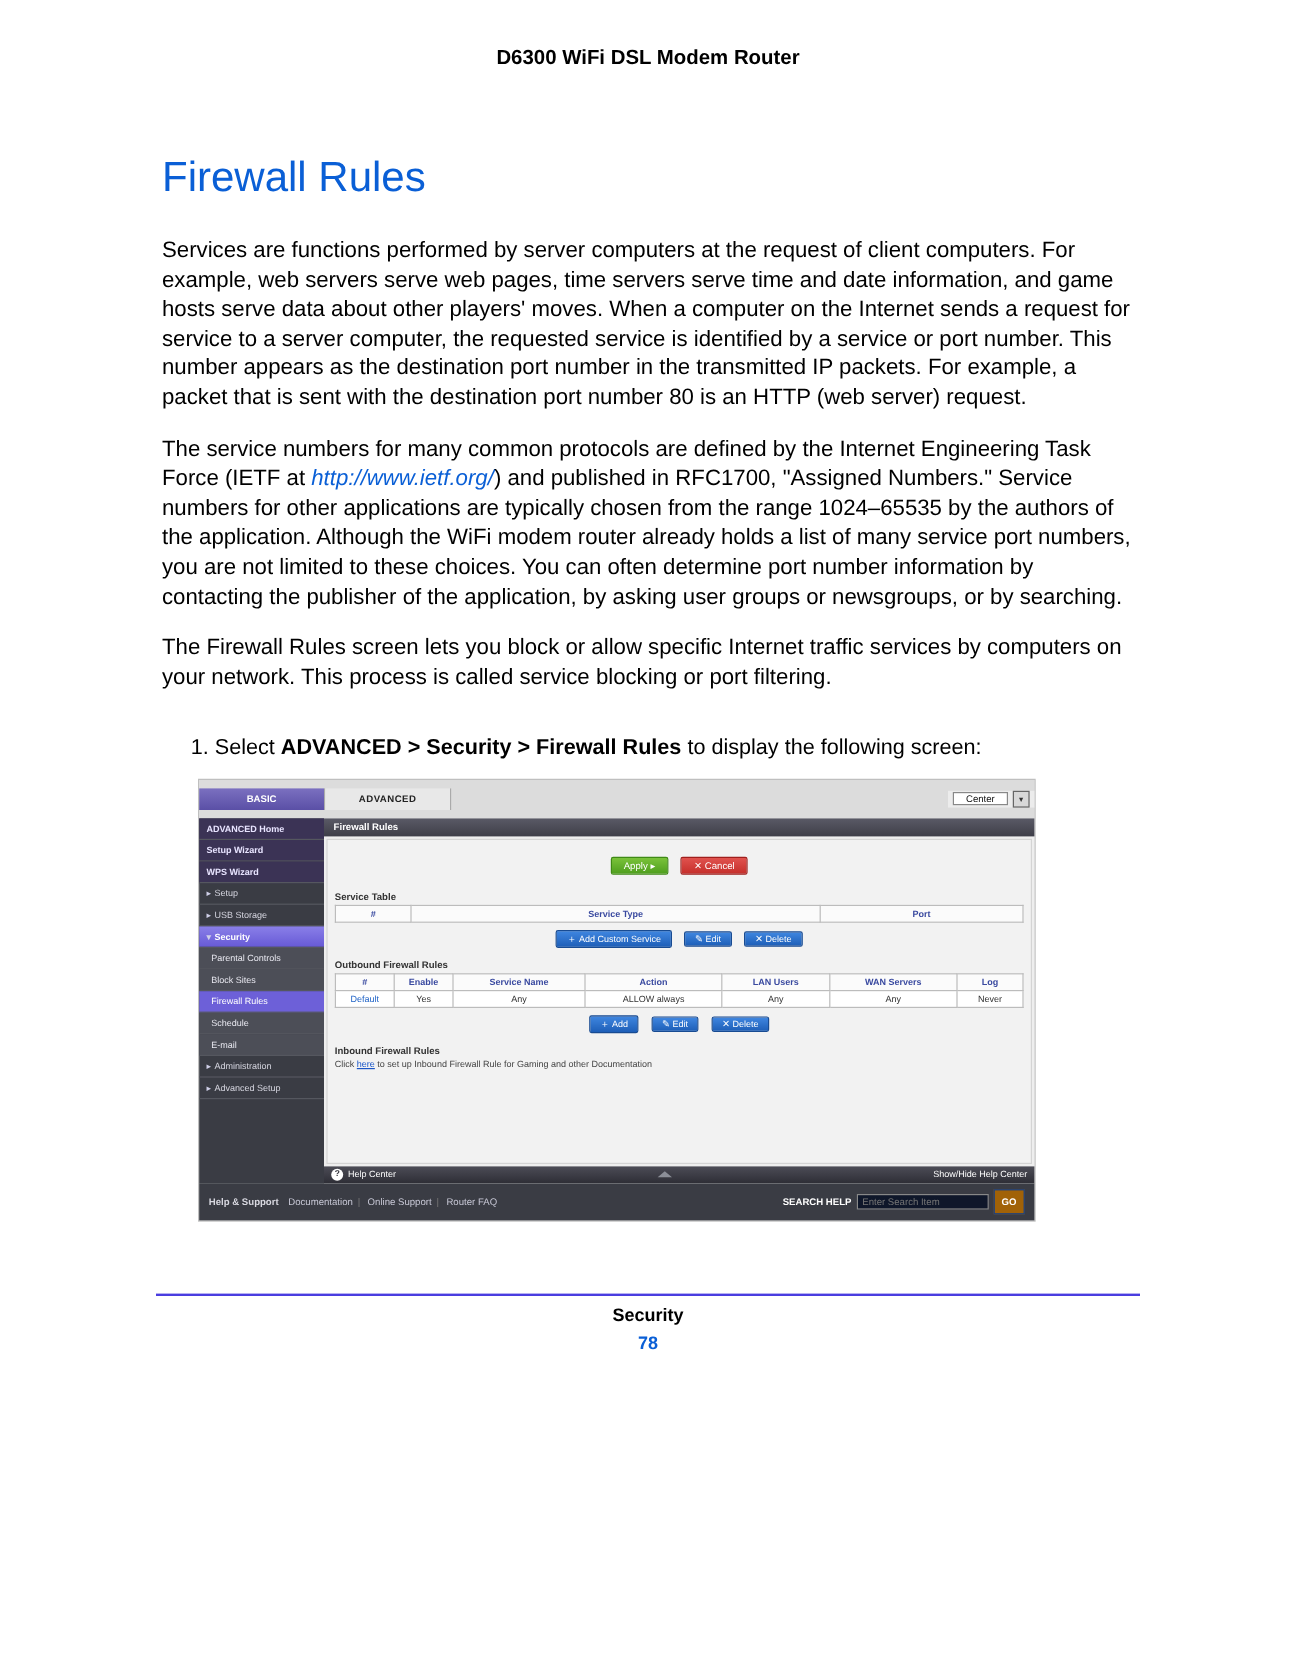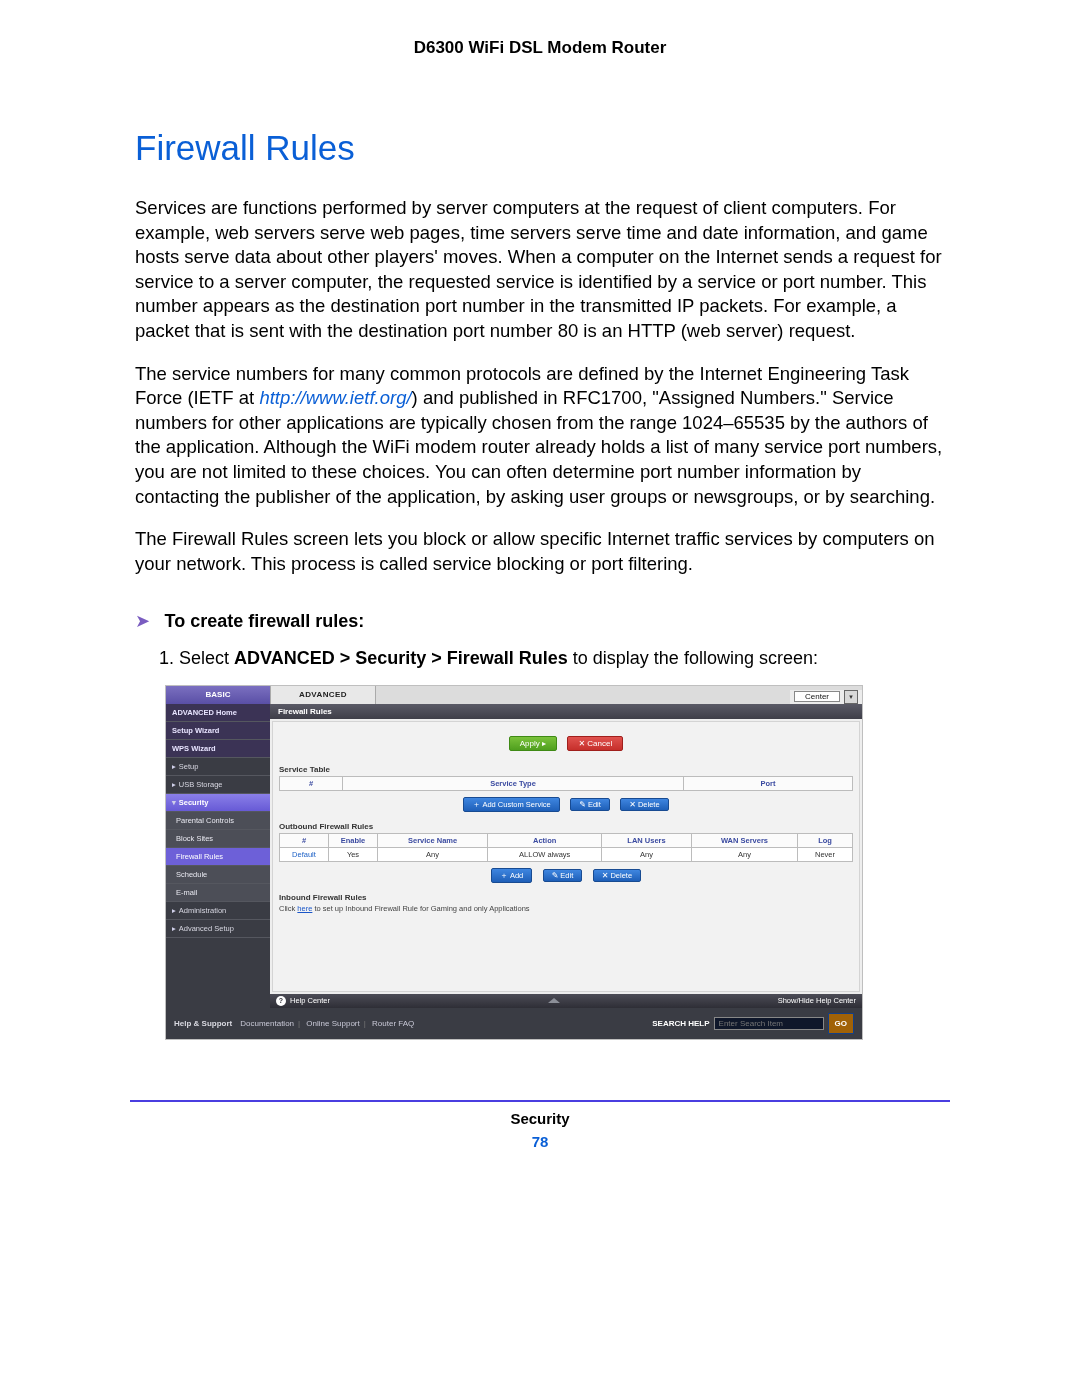--- a/index.html
+++ b/index.html
@@ -15,21 +15,21 @@
 .note-label{color:#0a5fd6;font-weight:bold}
 .proc{margin-top:34px}
 .proc-head{font-weight:bold;font-size:18px}
 .proc-arrow{color:#7a5cc0;font-size:18px;display:inline-block;margin-right:10px}
 ol.steps{margin:14px 0 0 28px;padding:0;font-size:18px}
 ol.steps li{margin:0 0 14px 16px;line-height:1.35}
 .bold{font-weight:bold}
 
 
 .shot{border:1px solid #bfbfbf;margin:14px 0 0 30px;width:696px;font-family:Verdana,Arial,sans-serif;font-size:8.5px;color:#333;background:#e9e9e9}
-.ui-tabs{display:flex;align-items:flex-end;background:#dcdcdc;height:18px}
+.ui-tabs{display:flex;align-items:center;background:#dcdcdc;height:32px}
 .ui-tab{flex:0 0 104px;text-align:center;font-size:8px;line-height:18px;border-right:1px solid #aaa}
 .ui-tab.basic{background:linear-gradient(#7b70c0,#5a4fa6);color:#fff;font-weight:bold}
 .ui-tab.adv{background:#e8e8e8;color:#222;font-weight:bold;letter-spacing:.4px}
 .ui-tabs .spacer{flex:1}
 .lang{display:flex;align-items:center;gap:4px;padding:0 4px;background:#ececec}
 .lang-box{background:#fff;border:1px solid #888;padding:0 10px;font-size:8px;color:#111}
 .lang-drop{width:12px;height:12px;border:1px solid #666;background:#d8d8d8;display:flex;align-items:center;justify-content:center;font-size:7px}
 
 .ui-main{display:flex;align-items:center}
 .ui-side{flex:0 0 104px;background:#3a3c44;color:#d6d6e0;padding-bottom:70px}
@@ -91,24 +91,20 @@
     <h1 class="section">Firewall Rules</h1>
 
     <p class="body">Services are functions performed by server computers at the request of client computers. For example, web servers serve web pages, time servers serve time and date information, and game hosts serve data about other players' moves. When a computer on the Internet sends a request for service to a server computer, the requested service is identified by a service or port number. This number appears as the destination port number in the transmitted IP packets. For example, a packet that is sent with the destination port number 80 is an HTTP (web server) request.</p>
     <p class="body">
       <span>The service numbers for many common protocols are defined by the Internet Engineering Task Force (IETF at </span><em><a class="link">http://www.ietf.org/</a></em><span>) and published in RFC1700, "Assigned Numbers." Service numbers for other applications are typically chosen from the range 1024–65535 by the authors of the application. Although the WiFi modem router already holds a list of many service port numbers, you are not limited to these choices. You can often determine port number information by contacting the publisher of the application, by asking user groups or newsgroups, or by searching.</span>
     </p>
     <p class="body">The Firewall Rules screen lets you block or allow specific Internet traffic services by computers on your network. This process is called service blocking or port filtering.</p>
 
 
     <div class="proc">
-      <div>
-        <span class="proc-arrow">➤</span>
-        <span class="proc-head">To create firewall rules:</span>
-      </div>
       <ol class="steps">
         <li>
           <span>Select </span><span class="bold">ADVANCED &gt; Security &gt; Firewall Rules</span><span> to display the following screen:</span>
         </li>
       </ol>
 
       <div class="shot">
         <div class="ui-tabs">
           <div class="ui-tab basic">BASIC</div>
           <div class="ui-tab adv">ADVANCED</div>
@@ -184,21 +180,21 @@
               </tbody>
                 </table>
               <div class="miniwrap">
                 <span class="btn blue small"><span class="sym">＋</span><span>Add</span></span>
                 <span class="btn blue small"><span class="sym">✎</span><span>Edit</span></span>
                 <span class="btn blue small"><span class="sym">✕</span><span>Delete</span></span>
               </div>
 
               <div class="sect-label">Inbound Firewall Rules</div>
               <div class="hint">
-                <span>Click </span><span class="hl">here</span><span> to set up Inbound Firewall Rule for Gaming and only Applications</span>
+                <span>Click </span><span class="hl">here</span><span> to set up Inbound Firewall Rule for Gaming and other Documentation</span>
               </div>
             </div>
 
             <div class="helpbar">
               <span class="q">?</span>
               <span>Help Center</span>
               <span class="grow"><span class="tri"></span></span>
               <span>Show/Hide Help Center</span>
             </div>
           </div>

